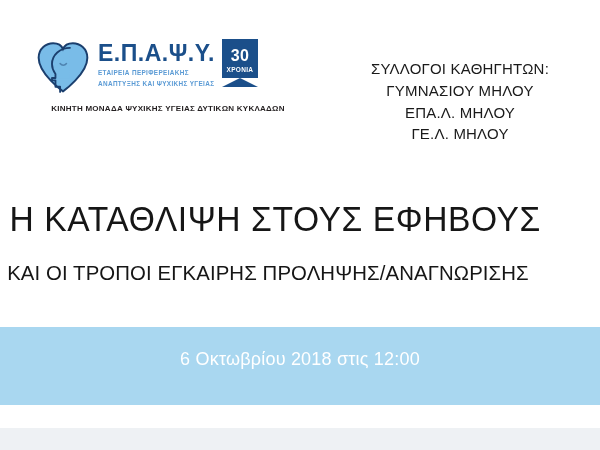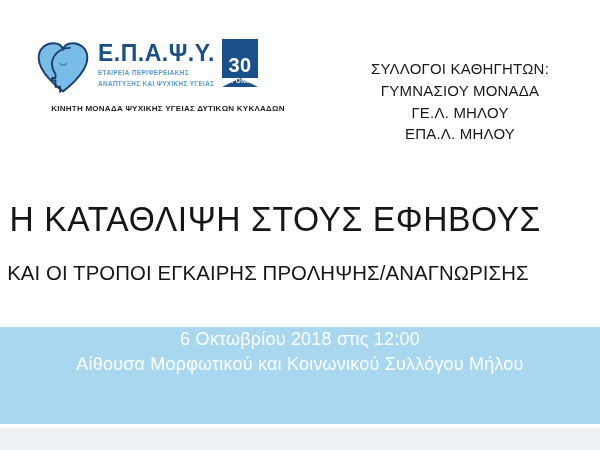--- a/index.html
+++ b/index.html
@@ -66,22 +66,22 @@
   }
   #anniversary-badge:after {
     content:"";
     position:absolute; left:0; bottom:0;
     width:0; height:0;
     border-left:18px solid #ffffff;
     border-right:18px solid #ffffff;
     border-bottom:9px solid transparent;
   }
   #badge-number {
-    font-size:20px; font-weight:bold; line-height:1;
-    padding-top:16px; letter-spacing:0.3px;
+    font-size:16px; font-weight:bold; line-height:1;
+    padding-top:9px; letter-spacing:0.3px;
   }
   #badge-word {
     font-size:6.5px; font-weight:bold; line-height:1;
     margin-top:3px; letter-spacing:0.3px;
   }
 
   #unit-caption {
     margin-top:2px;
     font-size:8px;
     font-weight:bold;
@@ -122,23 +122,24 @@
     font-size:21px;
     color:#161616;
     letter-spacing:0.1px;
     line-height:1.15;
     white-space:nowrap;
     transform:scaleX(0.97);
   }
 
   
   #detail-band {
-    position:absolute; left:0; top:327px; width:600px; height:97px;
+    position:absolute; left:0; top:327px; width:600px; height:78px;
     background:#a9d7f0;
     text-align:center;
+    padding-top:20px;
   }
   .band-line {
     color:#ffffff;
     line-height:1.38;
     white-space:nowrap;
     letter-spacing:0.2px;
   }
   #band-date { font-size:18px; }
   #band-venue { font-size:18px; }
 
@@ -192,32 +193,31 @@
           <div id="badge-number">30</div>
           <div id="badge-word">ΧΡΟΝΙΑ</div>
         </div>
       </div>
 
       <div id="unit-caption">ΚΙΝΗΤΗ ΜΟΝΑΔΑ ΨΥΧΙΚΗΣ ΥΓΕΙΑΣ ΔΥΤΙΚΩΝ ΚΥΚΛΑΔΩΝ</div>
     </div>
 
     <div id="associations">
       <div class="assoc-line">ΣΥΛΛΟΓΟΙ  ΚΑΘΗΓΗΤΩΝ:</div>
-      <div class="assoc-line">ΓΥΜΝΑΣΙΟΥ ΜΟΝΑΔΑ</div>
+      <div class="assoc-line">ΓΥΜΝΑΣΙΟΥ ΜΗΛΟΥ</div>
+      <div class="assoc-line">ΕΠΑ.Λ. ΜΗΛΟΥ</div>
       <div class="assoc-line">ΓΕ.Λ. ΜΗΛΟΥ</div>
-      <div class="assoc-line">ΕΠΑ.Λ. ΜΗΛΟΥ</div>
     </div>
 
   </div>
 
   <div id="title-area">
     <div id="main-title">Η ΚΑΤΑΘΛΙΨΗ ΣΤΟΥΣ ΕΦΗΒΟΥΣ</div>
     <div id="subtitle">ΚΑΙ ΟΙ ΤΡΟΠΟΙ  ΕΓΚΑΙΡΗΣ ΠΡΟΛΗΨΗΣ/ΑΝΑΓΝΩΡΙΣΗΣ</div>
   </div>
 
   <div id="detail-band">
     <div class="band-line" id="band-date">6 Οκτωβρίου 2018 στις 12:00</div>
-    <div class="band-line" id="band-venue">Αίθουσα Μορφωτικού και Κοινωνικού Συλλόγου Μήλου</div>
   </div>
 
   <div id="footer-strip"></div>
 
 </div>
 
 </body></html>

